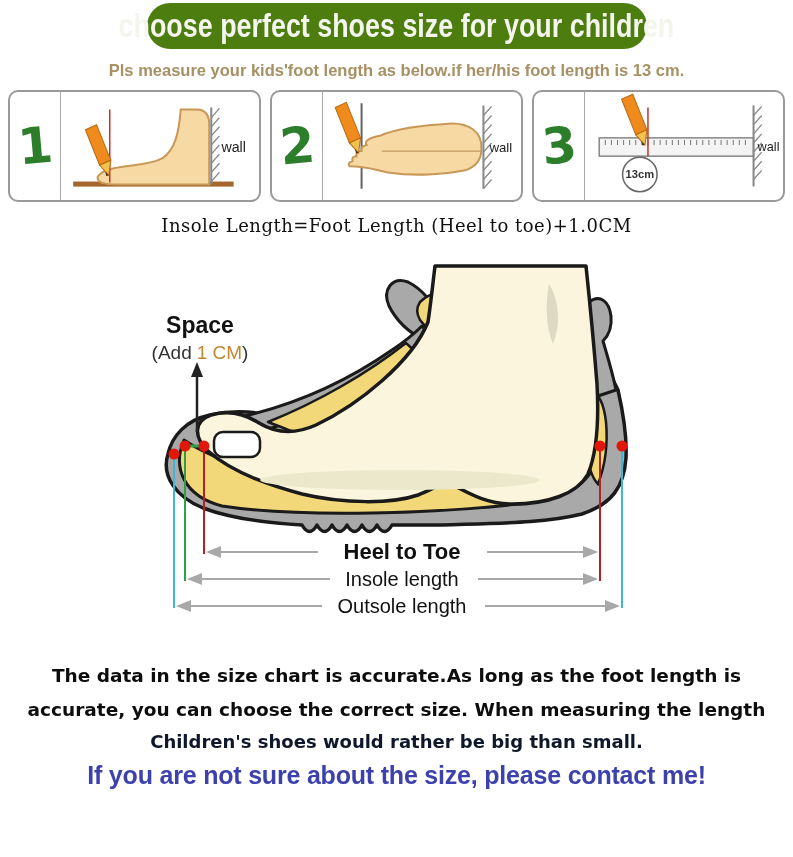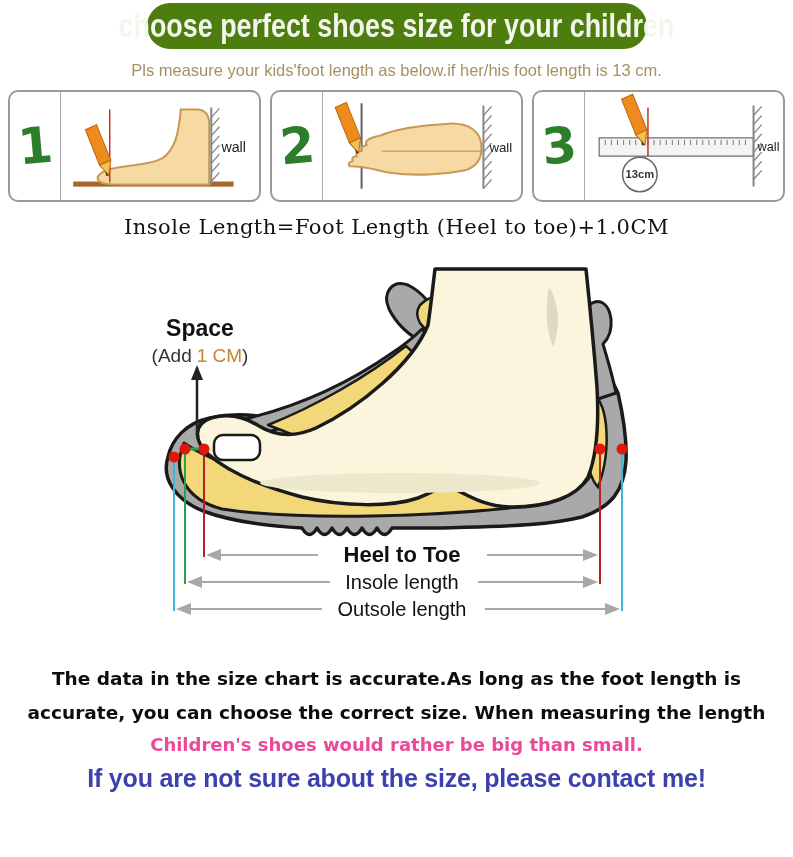--- a/index.html
+++ b/index.html
@@ -4,42 +4,42 @@
 <style>
   html,body{margin:0;padding:0;background:#fff;}
   .page{position:relative;width:793px;height:857px;background:#fff;overflow:hidden;
         font-family:"Liberation Sans",sans-serif;}
   
   .banner{width:500px;height:46px;margin:3px auto 0;background:#4d7c0f;border-radius:23px;
           display:flex;align-items:center;justify-content:center;}
   .banner span{color:#f4f6ee;font-weight:bold;font-size:28px;letter-spacing:0px;
                transform:scale(.96,1.18);white-space:nowrap;}
   
-  .subtitle{margin-top:10px;text-align:center;color:#a79064;font-weight:normal;
+  .subtitle{margin-top:10px;text-align:center;color:#a79064;font-weight:bold;
             font-size:16.5px;line-height:22px;}
   
   .steps{display:flex;gap:9px;padding:0 8px;margin-top:9px;}
   .panel{flex:1;height:108px;border:2px solid #9a9a9a;border-radius:10px;background:#fff;
          display:flex;overflow:hidden;}
   .numcell{width:50px;border-right:1.5px solid #aaa;display:flex;align-items:center;
            justify-content:center;}
   .numcell span{font-size:50px;font-weight:800;color:#2c7e2b;transform:rotate(-5deg);
                 font-family:"DejaVu Sans",sans-serif;}
   .illus{flex:1;position:relative;}
   .illus svg{display:block;width:100%;height:100%;}
   
   .formula{margin-top:13px;text-align:center;font-family:"DejaVu Serif",serif;
-           font-size:21px;color:#111;letter-spacing:.5px;}
+           font-size:18px;color:#111;letter-spacing:.5px;}
   
   .diagram{display:block;margin-top:6px;}
   .diagram text{font-family:"Liberation Sans",sans-serif;}
   
   .notes{margin-top:20px;text-align:center;color:#0d0d0d;font-family:"DejaVu Sans",sans-serif;
          font-weight:bold;font-size:18.5px;line-height:34px;}
-  .warning{margin-top:4px;text-align:center;color:#ec4899;font-family:"DejaVu Sans",sans-serif;
+  .warning{margin-top:4px;text-align:center;color:#0f172a;font-family:"DejaVu Sans",sans-serif;
            font-weight:bold;font-size:18px;}
   .contact{margin-top:9px;text-align:center;color:#3c41ad;font-weight:bold;font-size:25px;
            letter-spacing:-.2px;}
 </style>
 </head>
 <body>
 
 <div class="page">
 
   <div class="banner">

